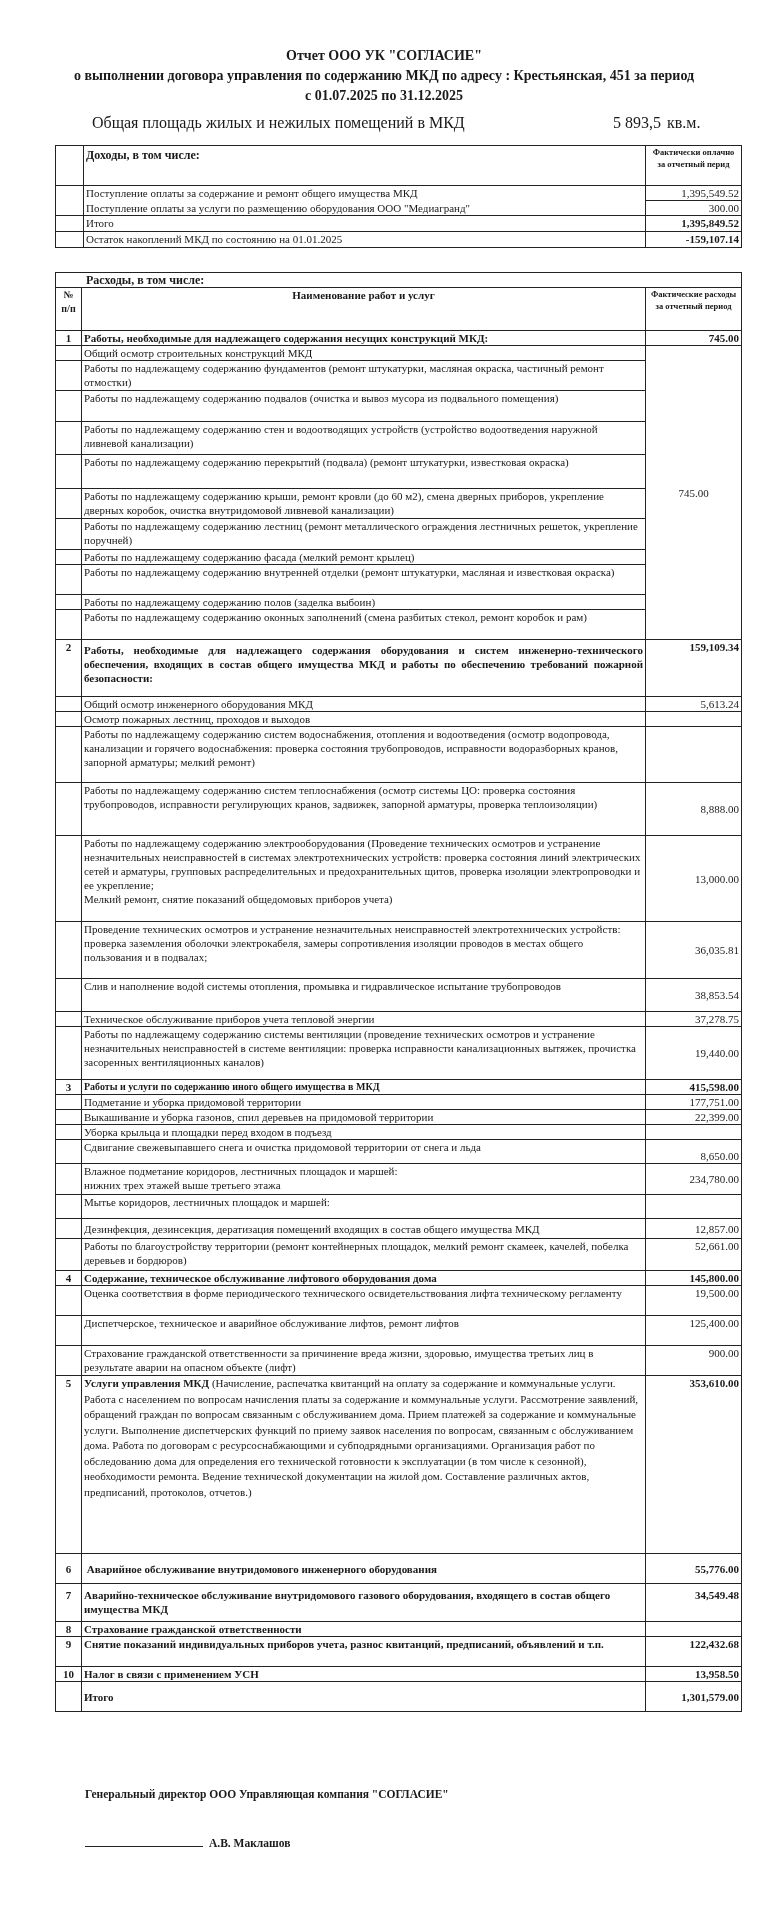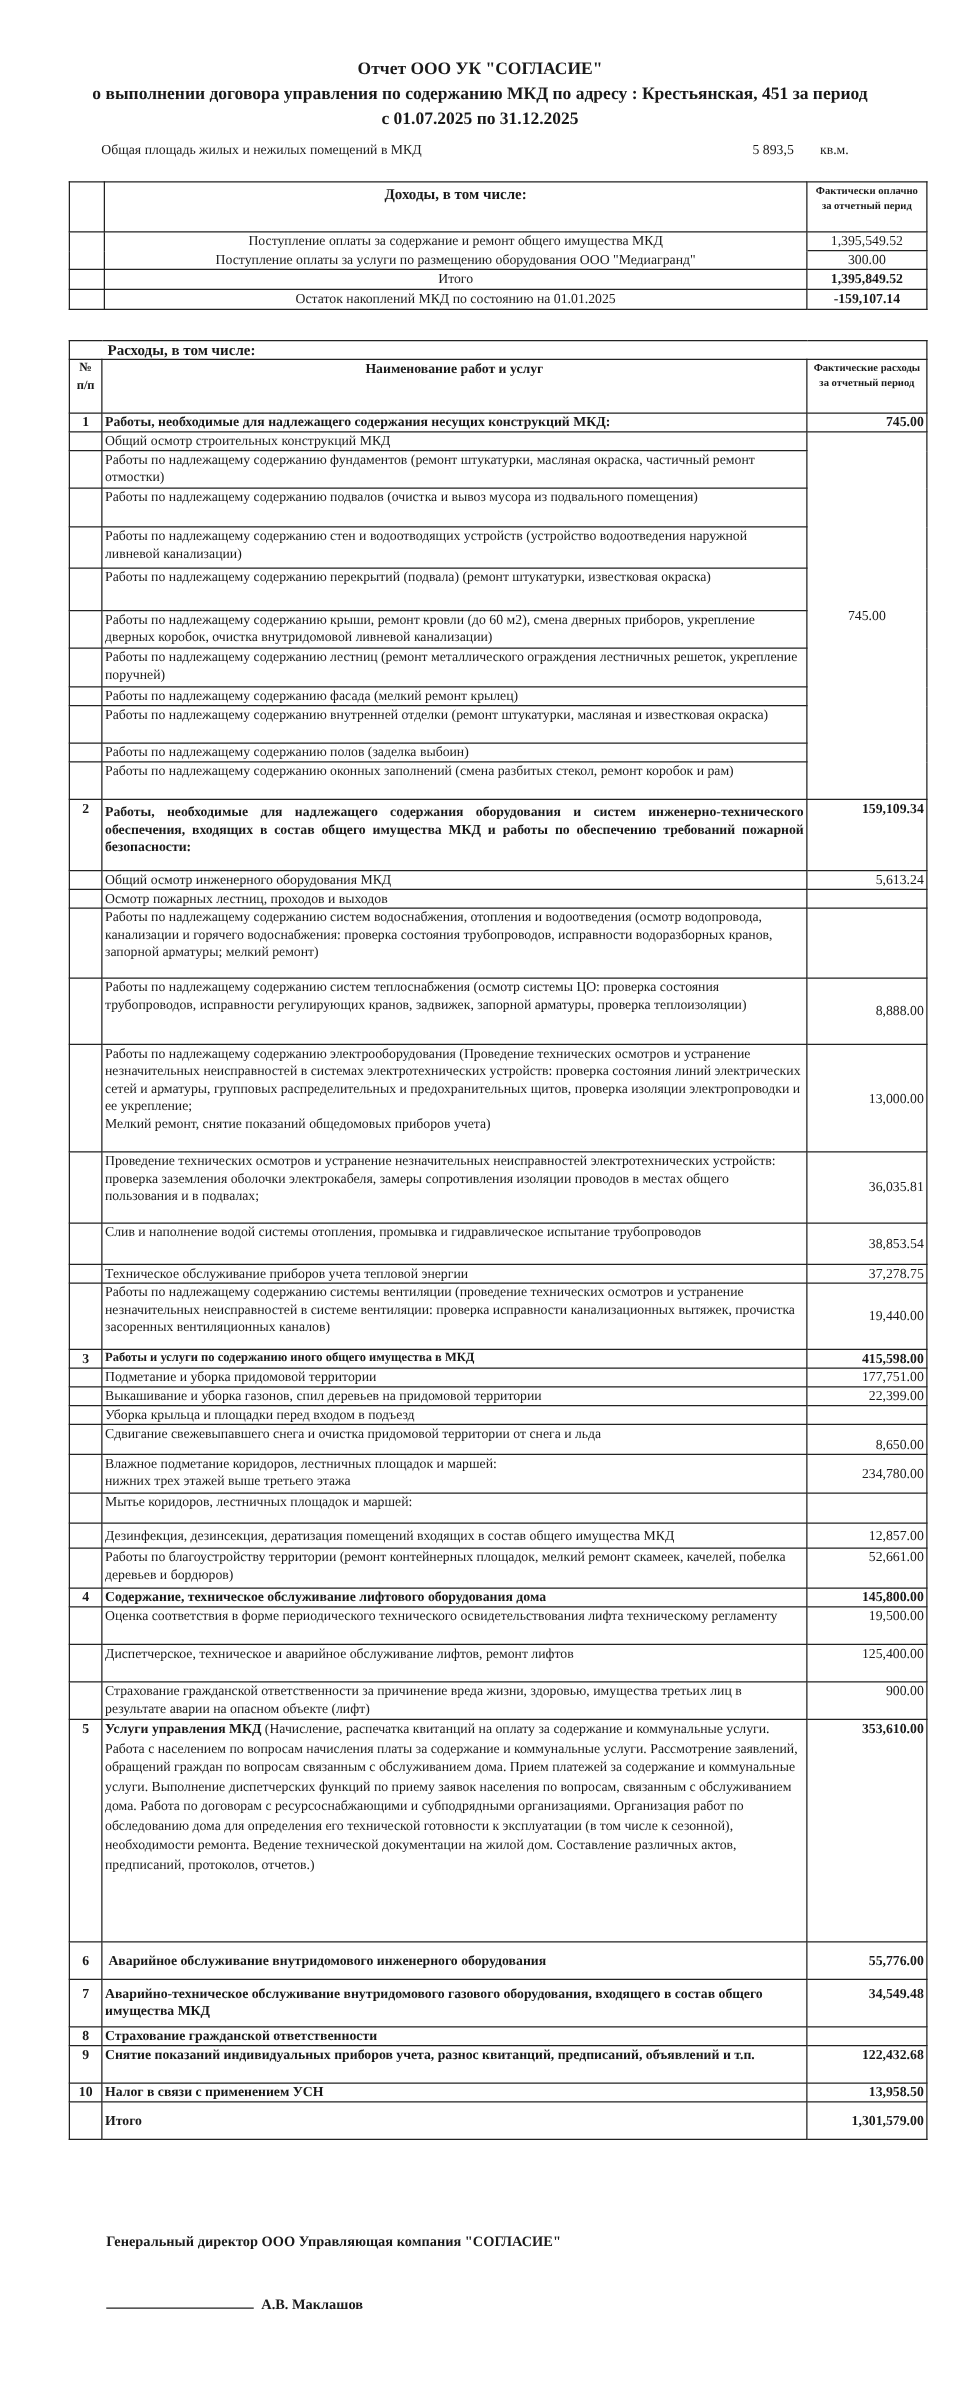--- a/index.html
+++ b/index.html
@@ -1,24 +1,24 @@
 <!DOCTYPE html>
 <html><head>
 <meta charset="utf-8">
 <style>
   html, body { margin:0; padding:0; background:#ffffff; }
   body { width:768px; height:1920px; position:relative; overflow:hidden;
          font-family:"Liberation Serif","DejaVu Serif",serif; color:#1a1a1a; }
   .title { position:absolute; left:0; width:768px; text-align:center; font-weight:bold; font-size:14px; line-height:20px; }
-  .area { position:absolute; top:114px; left:81px; width:640px; font-size:11px; }
+  .area { position:absolute; top:114px; left:92px; width:640px; font-size:16px; }
   .area .v { position:absolute; left:485px; top:0;padding-left:36px; }
   .area .u { position:absolute; left:575px; top:0; }
   table { position:absolute; left:55px; width:686px; border-collapse:collapse; table-layout:fixed; font-size:11px; line-height:14px; }
   td { border:1px solid #222; padding:0 2px; vertical-align:top; overflow:hidden; }
-  .thick td { border-width:1.5px;text-align:center; }
+  .thick td { border-width:1.5px; }
   .num { text-align:center; font-weight:bold;margin-left:39px; }
   .val { text-align:right; }
   .b { font-weight:bold; }
   .hdr { text-align:center; font-weight:bold; font-size:8.5px; line-height:12px; }
   .just { text-align:justify; }
   .mid { vertical-align:middle; }
   .sig1 { position:absolute; left:85px; top:1788px; font-size:11.5px; font-weight:bold; }
   .sig2 { position:absolute; left:85px; top:1836px; font-size:11.5px; font-weight:bold; }
   .sigline { display:inline-block; width:118px; border-bottom:1px solid #222; margin-right:6px; vertical-align:baseline; height:10px; }
 </style>

